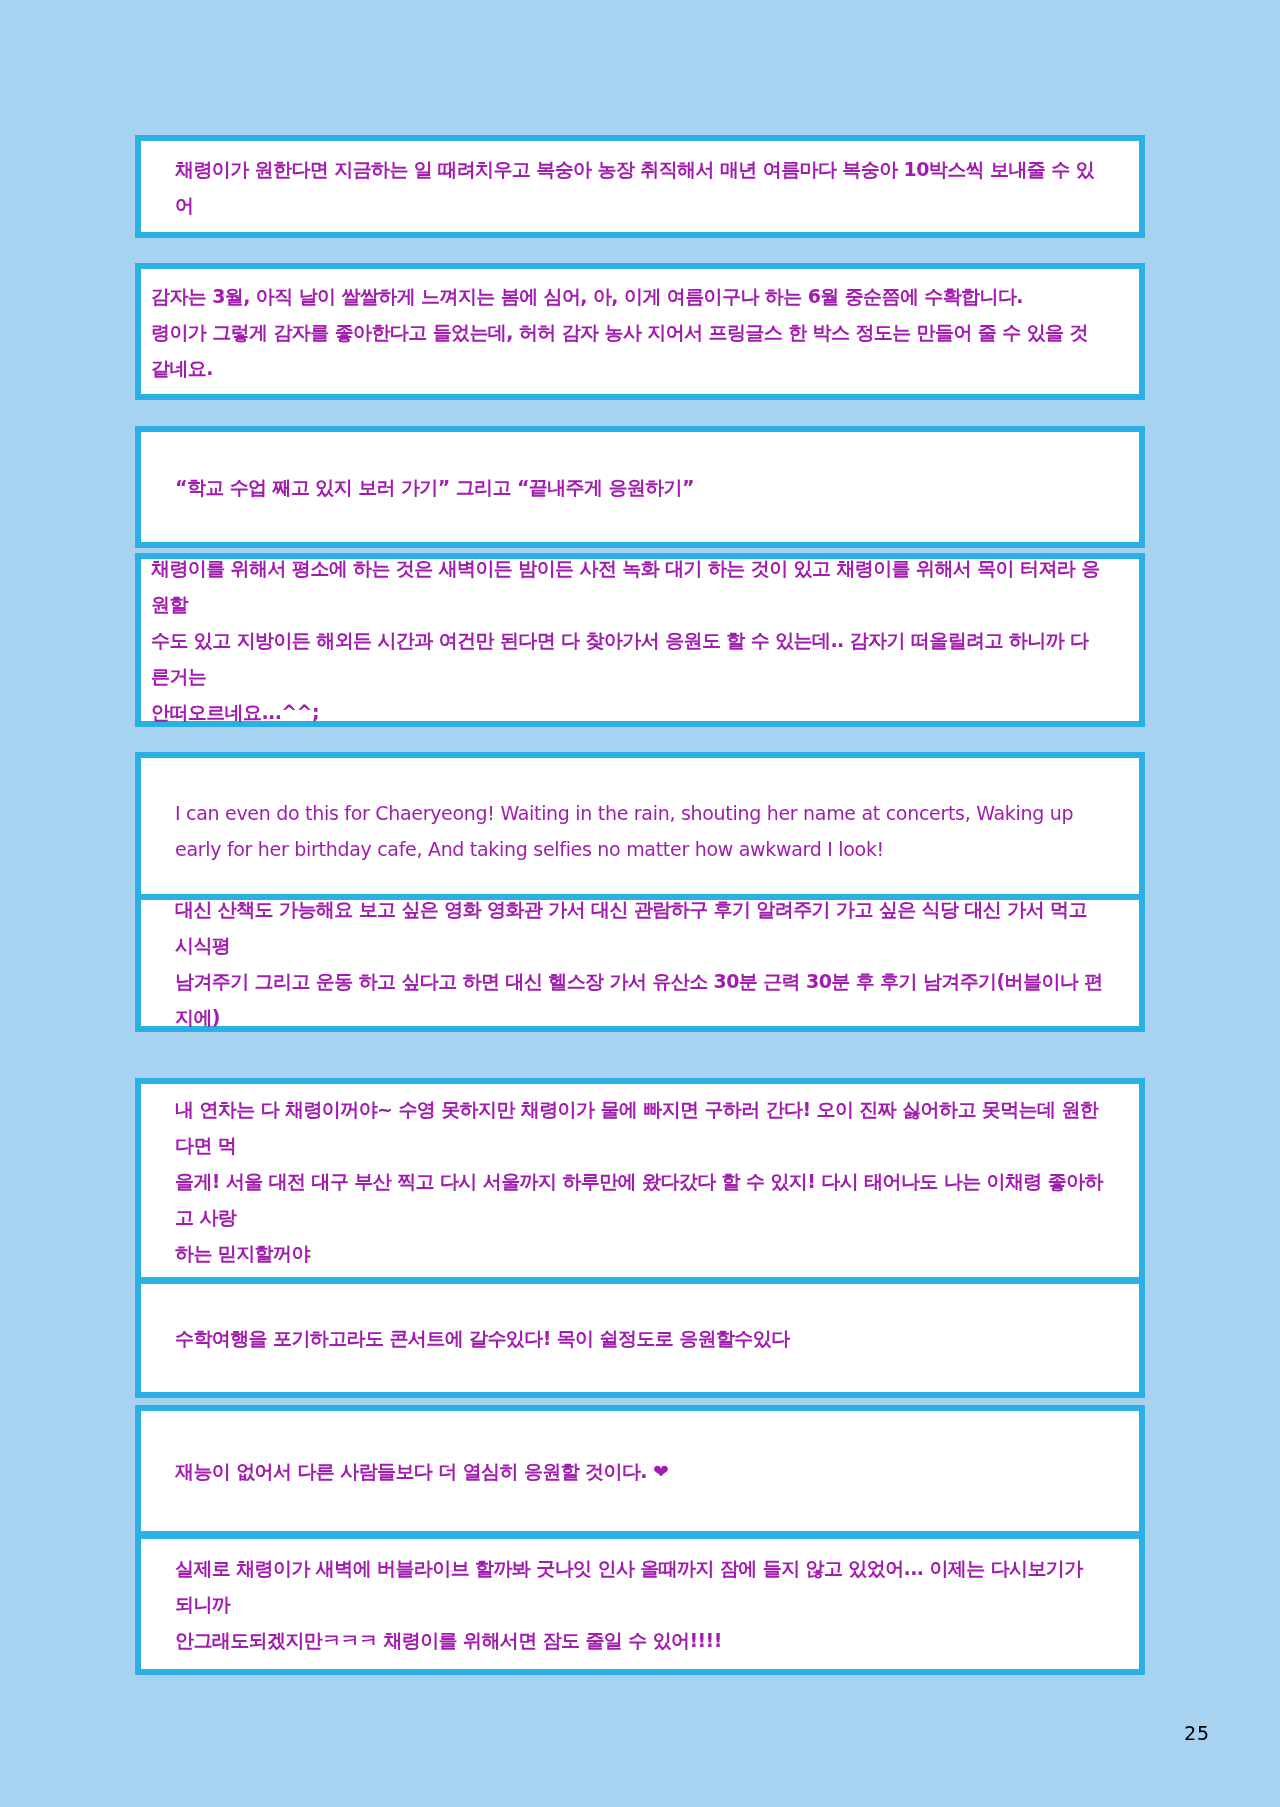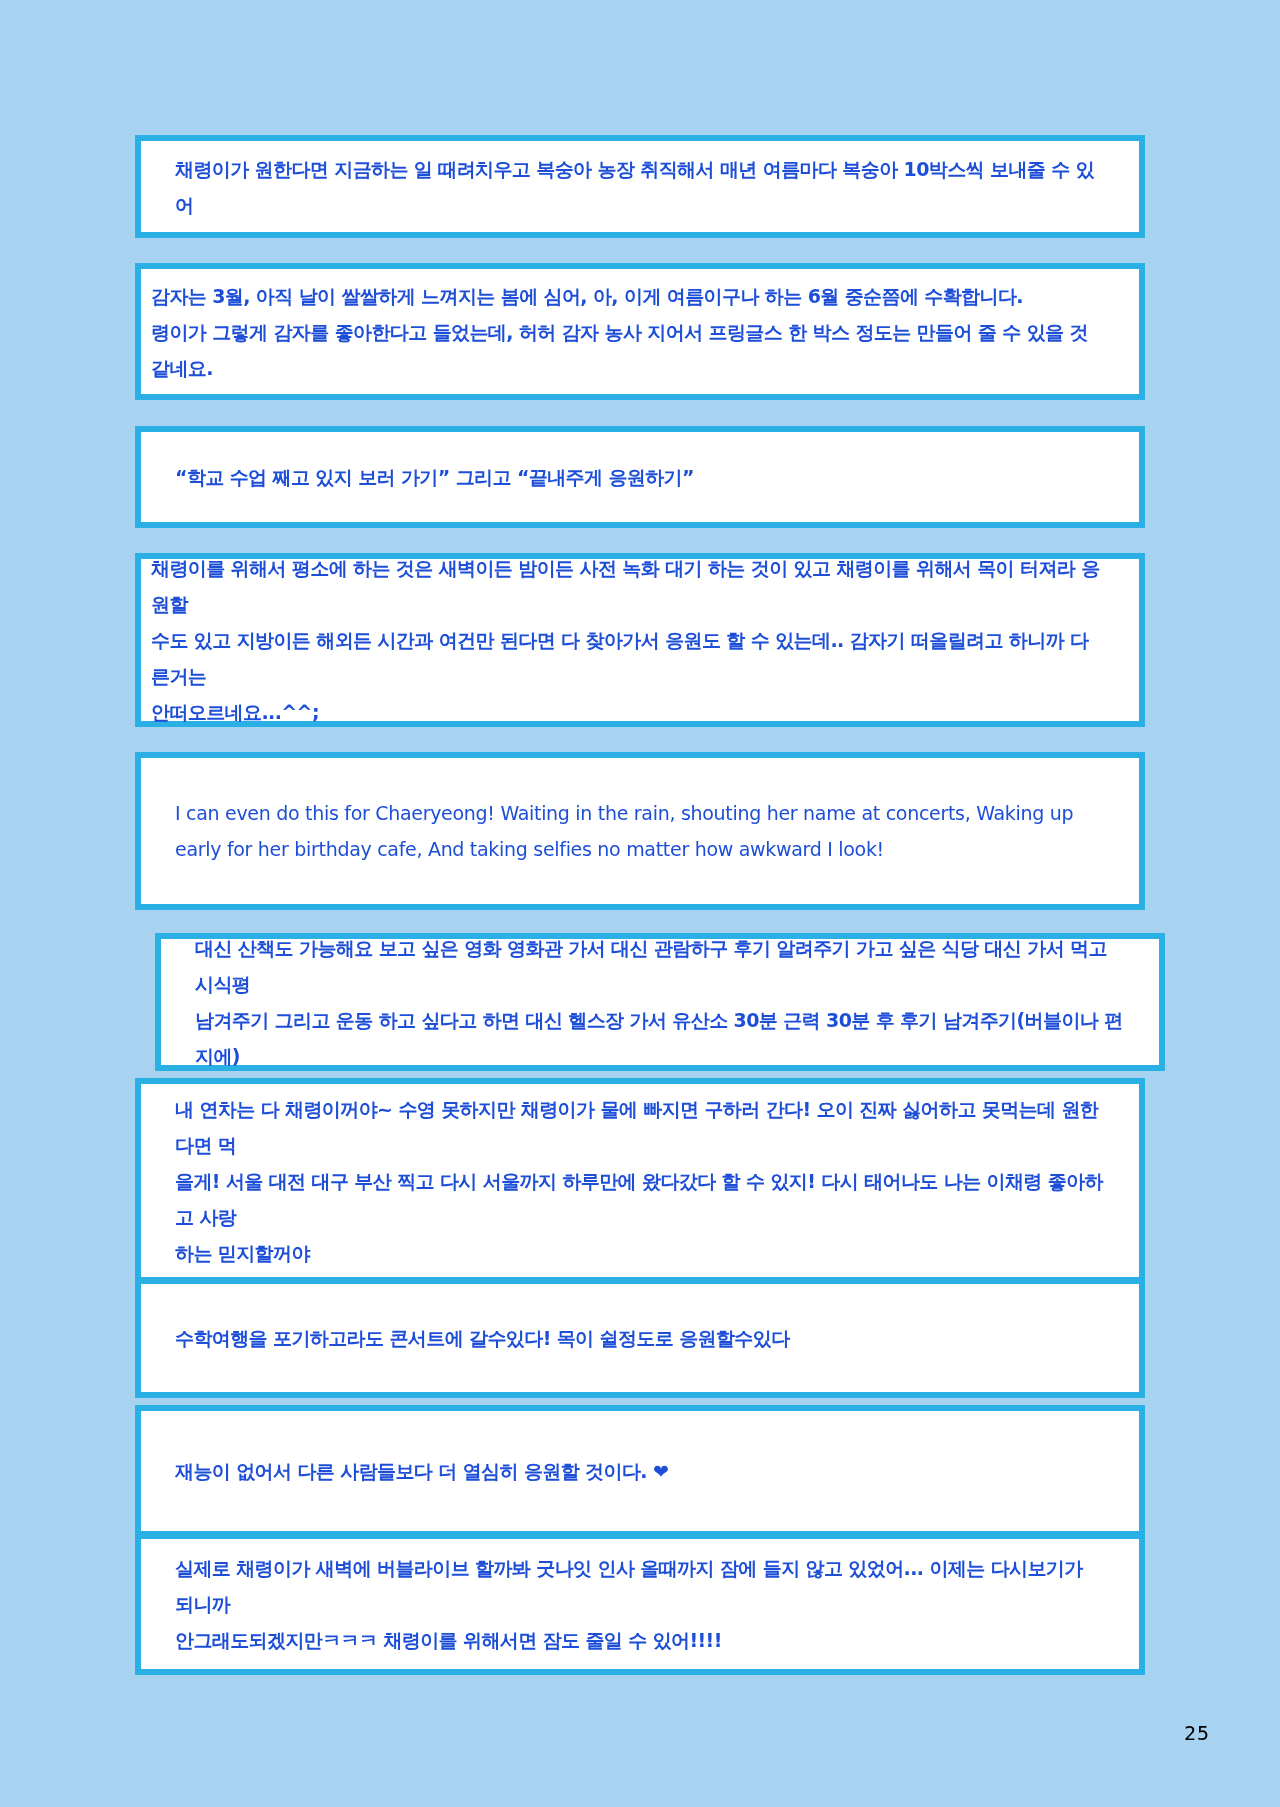--- a/index.html
+++ b/index.html
@@ -17,21 +17,21 @@
     box-sizing: border-box;
     border: 6px solid #2bb0e6;
     background: #ffffff;
     display: flex;
     align-items: center;
     padding: 0 34px;
   }
   .msg-text {
     font-size: 19px;
     line-height: 36px;
-    color: #1d4ed8;
+    color: #a21caf;
     font-weight: bold;
     letter-spacing: -0.6px;
     white-space: pre-line;
   }
   .msg-text.en {
     font-family: "DejaVu Sans", sans-serif;
     font-weight: normal;
     letter-spacing: -0.3px;
     font-size: 19px;
   }
@@ -49,36 +49,36 @@
 
 <div class="msg-box" style="top:135px;height:103px;">
   <div class="msg-text">채령이가 원한다면 지금하는 일 때려치우고 복숭아 농장 취직해서 매년 여름마다 복숭아 10박스씩 보내줄 수 있어</div>
 </div>
 
 <div class="msg-box" style="top:263px;height:137px;padding-left:10px;">
   <div class="msg-text">감자는 3월, 아직 날이 쌀쌀하게 느껴지는 봄에 심어, 아, 이게 여름이구나 하는 6월 중순쯤에 수확합니다.
 령이가 그렇게 감자를 좋아한다고 들었는데, 허허 감자 농사 지어서 프링글스 한 박스 정도는 만들어 줄 수 있을 것 같네요.</div>
 </div>
 
-<div class="msg-box" style="top:426px;height:102px;">
+<div class="msg-box" style="top:426px;height:122px;">
   <div class="msg-text">“학교 수업 째고 있지 보러 가기” 그리고 “끝내주게 응원하기”</div>
 </div>
 
 <div class="msg-box" style="top:553px;height:174px;padding-left:10px;">
   <div class="msg-text">채령이를 위해서 평소에 하는 것은 새벽이든 밤이든 사전 녹화 대기 하는 것이 있고 채령이를 위해서 목이 터져라 응원할
 수도 있고 지방이든 해외든 시간과 여건만 된다면 다 찾아가서 응원도 할 수 있는데.. 감자기 떠올릴려고 하니까 다른거는
 안떠오르네요...^^;</div>
 </div>
 
 <div class="msg-box" style="top:752px;height:158px;">
   <div class="msg-text en">I can even do this for Chaeryeong! Waiting in the rain, shouting her name at concerts, Waking up
 early for her birthday cafe, And taking selfies no matter how awkward I look!</div>
 </div>
 
-<div class="msg-box" style="top:933px;height:138px;margin-left:20px;">
+<div class="msg-box" style="top:894px;height:138px;">
   <div class="msg-text">대신 산책도 가능해요 보고 싶은 영화 영화관 가서 대신 관람하구 후기 알려주기 가고 싶은 식당 대신 가서 먹고 시식평
 남겨주기 그리고 운동 하고 싶다고 하면 대신 헬스장 가서 유산소 30분 근력 30분 후 후기 남겨주기(버블이나 편지에)</div>
 </div>
 
 <div class="msg-box" style="top:1078px;height:205px;">
   <div class="msg-text">내 연차는 다 채령이꺼야~ 수영 못하지만 채령이가 물에 빠지면 구하러 간다! 오이 진짜 싫어하고 못먹는데 원한다면 먹
 을게! 서울 대전 대구 부산 찍고 다시 서울까지 하루만에 왔다갔다 할 수 있지! 다시 태어나도 나는 이채령 좋아하고 사랑
 하는 믿지할꺼야</div>
 </div>
 

